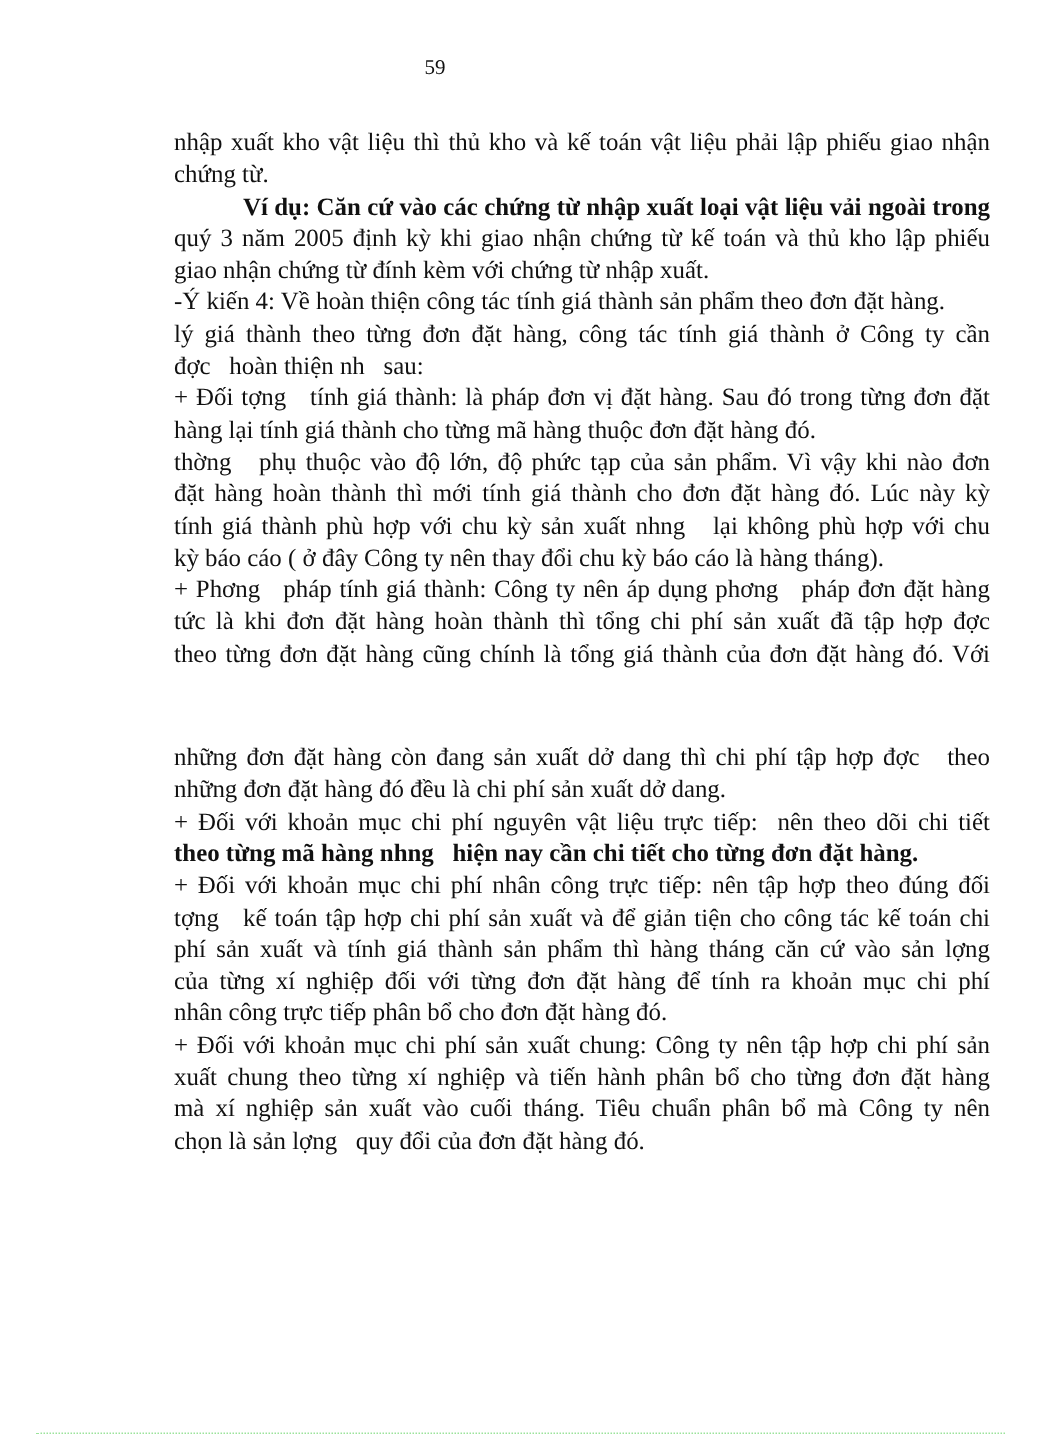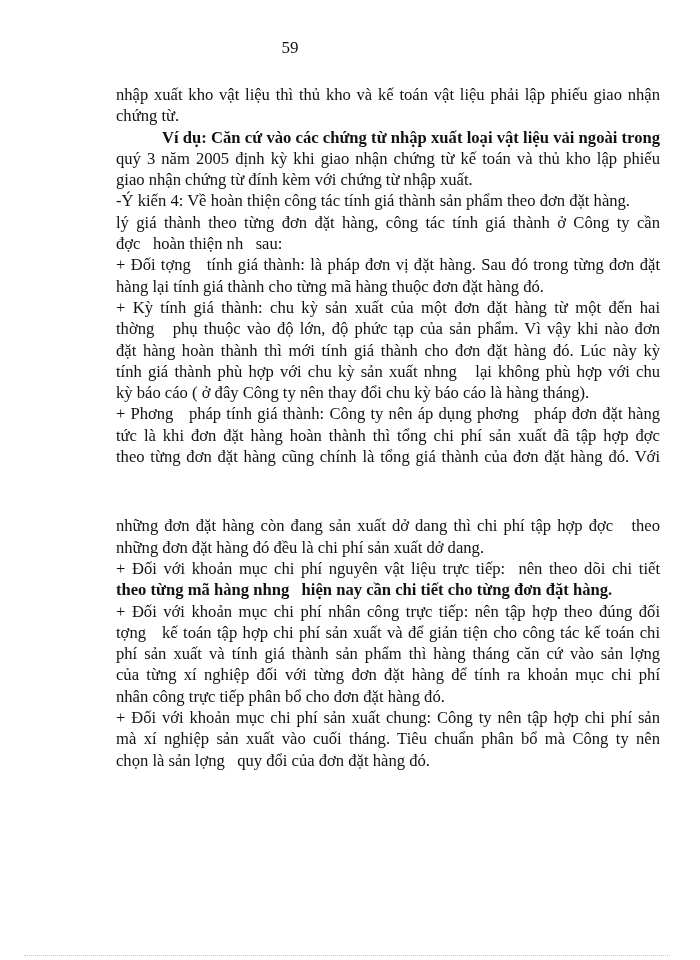--- a/index.html
+++ b/index.html
@@ -1,19 +1,19 @@
 <!DOCTYPE html>
 <html><head>
 <meta charset="utf-8">
 <style>
   html, body { margin: 0; padding: 0; background: #ffffff; }
   body { width: 700px; height: 960px; position: relative; overflow: hidden;
          font-family: "Liberation Serif", "DejaVu Serif", serif; color: #111; }
   .page-number { position: absolute; top: 38px; left: 0; width: 580px; text-align: center;
-                 font-size: 17px; }
+                 font-size: 14px; }
   .body { position: absolute; top: 84px; left: 116px; width: 544px; font-size: 16.6px; line-height: 21.3px; }
   .line { display: block; text-align: justify; text-align-last: justify; white-space: nowrap; height: 21.3px; }
   .line.last { text-align-last: left; }
   .line.indent { padding-left: 46px; }
   .bottom-rule { position: absolute; top: 955px; left: 24px; width: 646px; height: 0;
                  border-top: 1px dotted #9be39b; }
 </style>
 </head>
 <body>
 
@@ -40,21 +40,20 @@
     <span class="line" style="white-space: pre;">lý giá thành theo từng đơn đặt hàng, công tác tính giá thành ở Công ty cần</span>
     <span class="line last" style="white-space: pre;">đợc   hoàn thiện nh   sau:</span>
   </div>
 
   <div>
     <span class="line" style="white-space: pre;">+ Đối tợng   tính giá thành: là pháp đơn vị đặt hàng. Sau đó trong từng đơn đặt</span>
     <span class="line last" style="white-space: pre;">hàng lại tính giá thành cho từng mã hàng thuộc đơn đặt hàng đó.</span>
   </div>
 
   <div>
-    <span class="line" style="white-space: pre;">+ Kỳ tính giá thành: chu kỳ sản xuất của một đơn đặt hàng từ một đến hai</span>
     <span class="line" style="white-space: pre;">thờng   phụ thuộc vào độ lớn, độ phức tạp của sản phẩm. Vì vậy khi nào đơn</span>
     <span class="line" style="white-space: pre;">đặt hàng hoàn thành thì mới tính giá thành cho đơn đặt hàng đó. Lúc này kỳ</span>
     <span class="line" style="white-space: pre;">tính giá thành phù hợp với chu kỳ sản xuất nhng   lại không phù hợp với chu</span>
     <span class="line last" style="white-space: pre;">kỳ báo cáo ( ở đây Công ty nên thay đổi chu kỳ báo cáo là hàng tháng).</span>
   </div>
 
   <div>
     <span class="line" style="white-space: pre;">+ Phơng   pháp tính giá thành: Công ty nên áp dụng phơng   pháp đơn đặt hàng</span>
     <span class="line" style="white-space: pre;">tức là khi đơn đặt hàng hoàn thành thì tổng chi phí sản xuất đã tập hợp đợc</span>
     <span class="line" style="white-space: pre;">theo từng đơn đặt hàng cũng chính là tổng giá thành của đơn đặt hàng đó. Với</span>
@@ -70,18 +69,19 @@
   <div>
     <span class="line" style="white-space: pre;">+ Đối với khoản mục chi phí nhân công trực tiếp: nên tập hợp theo đúng đối</span>
     <span class="line" style="white-space: pre;">tợng   kế toán tập hợp chi phí sản xuất và để giản tiện cho công tác kế toán chi</span>
     <span class="line" style="white-space: pre;">phí sản xuất và tính giá thành sản phẩm thì hàng tháng căn cứ vào sản lợng</span>
     <span class="line" style="white-space: pre;">của từng xí nghiệp đối với từng đơn đặt hàng để tính ra khoản mục chi phí</span>
     <span class="line last" style="white-space: pre;">nhân công trực tiếp phân bổ cho đơn đặt hàng đó.</span>
   </div>
 
   <div>
     <span class="line" style="white-space: pre;">+ Đối với khoản mục chi phí sản xuất chung: Công ty nên tập hợp chi phí sản</span>
+    <span class="line" style="white-space: pre;">xuất chung theo từng xí nghiệp và tiến hành phân bổ cho từng đơn đặt hàng</span>
     <span class="line" style="white-space: pre;">mà xí nghiệp sản xuất vào cuối tháng. Tiêu chuẩn phân bổ mà Công ty nên</span>
     <span class="line last" style="white-space: pre;">chọn là sản lợng   quy đổi của đơn đặt hàng đó.</span>
   </div>
 </div>
 
 <div class="bottom-rule"></div>
 
 </body></html>

